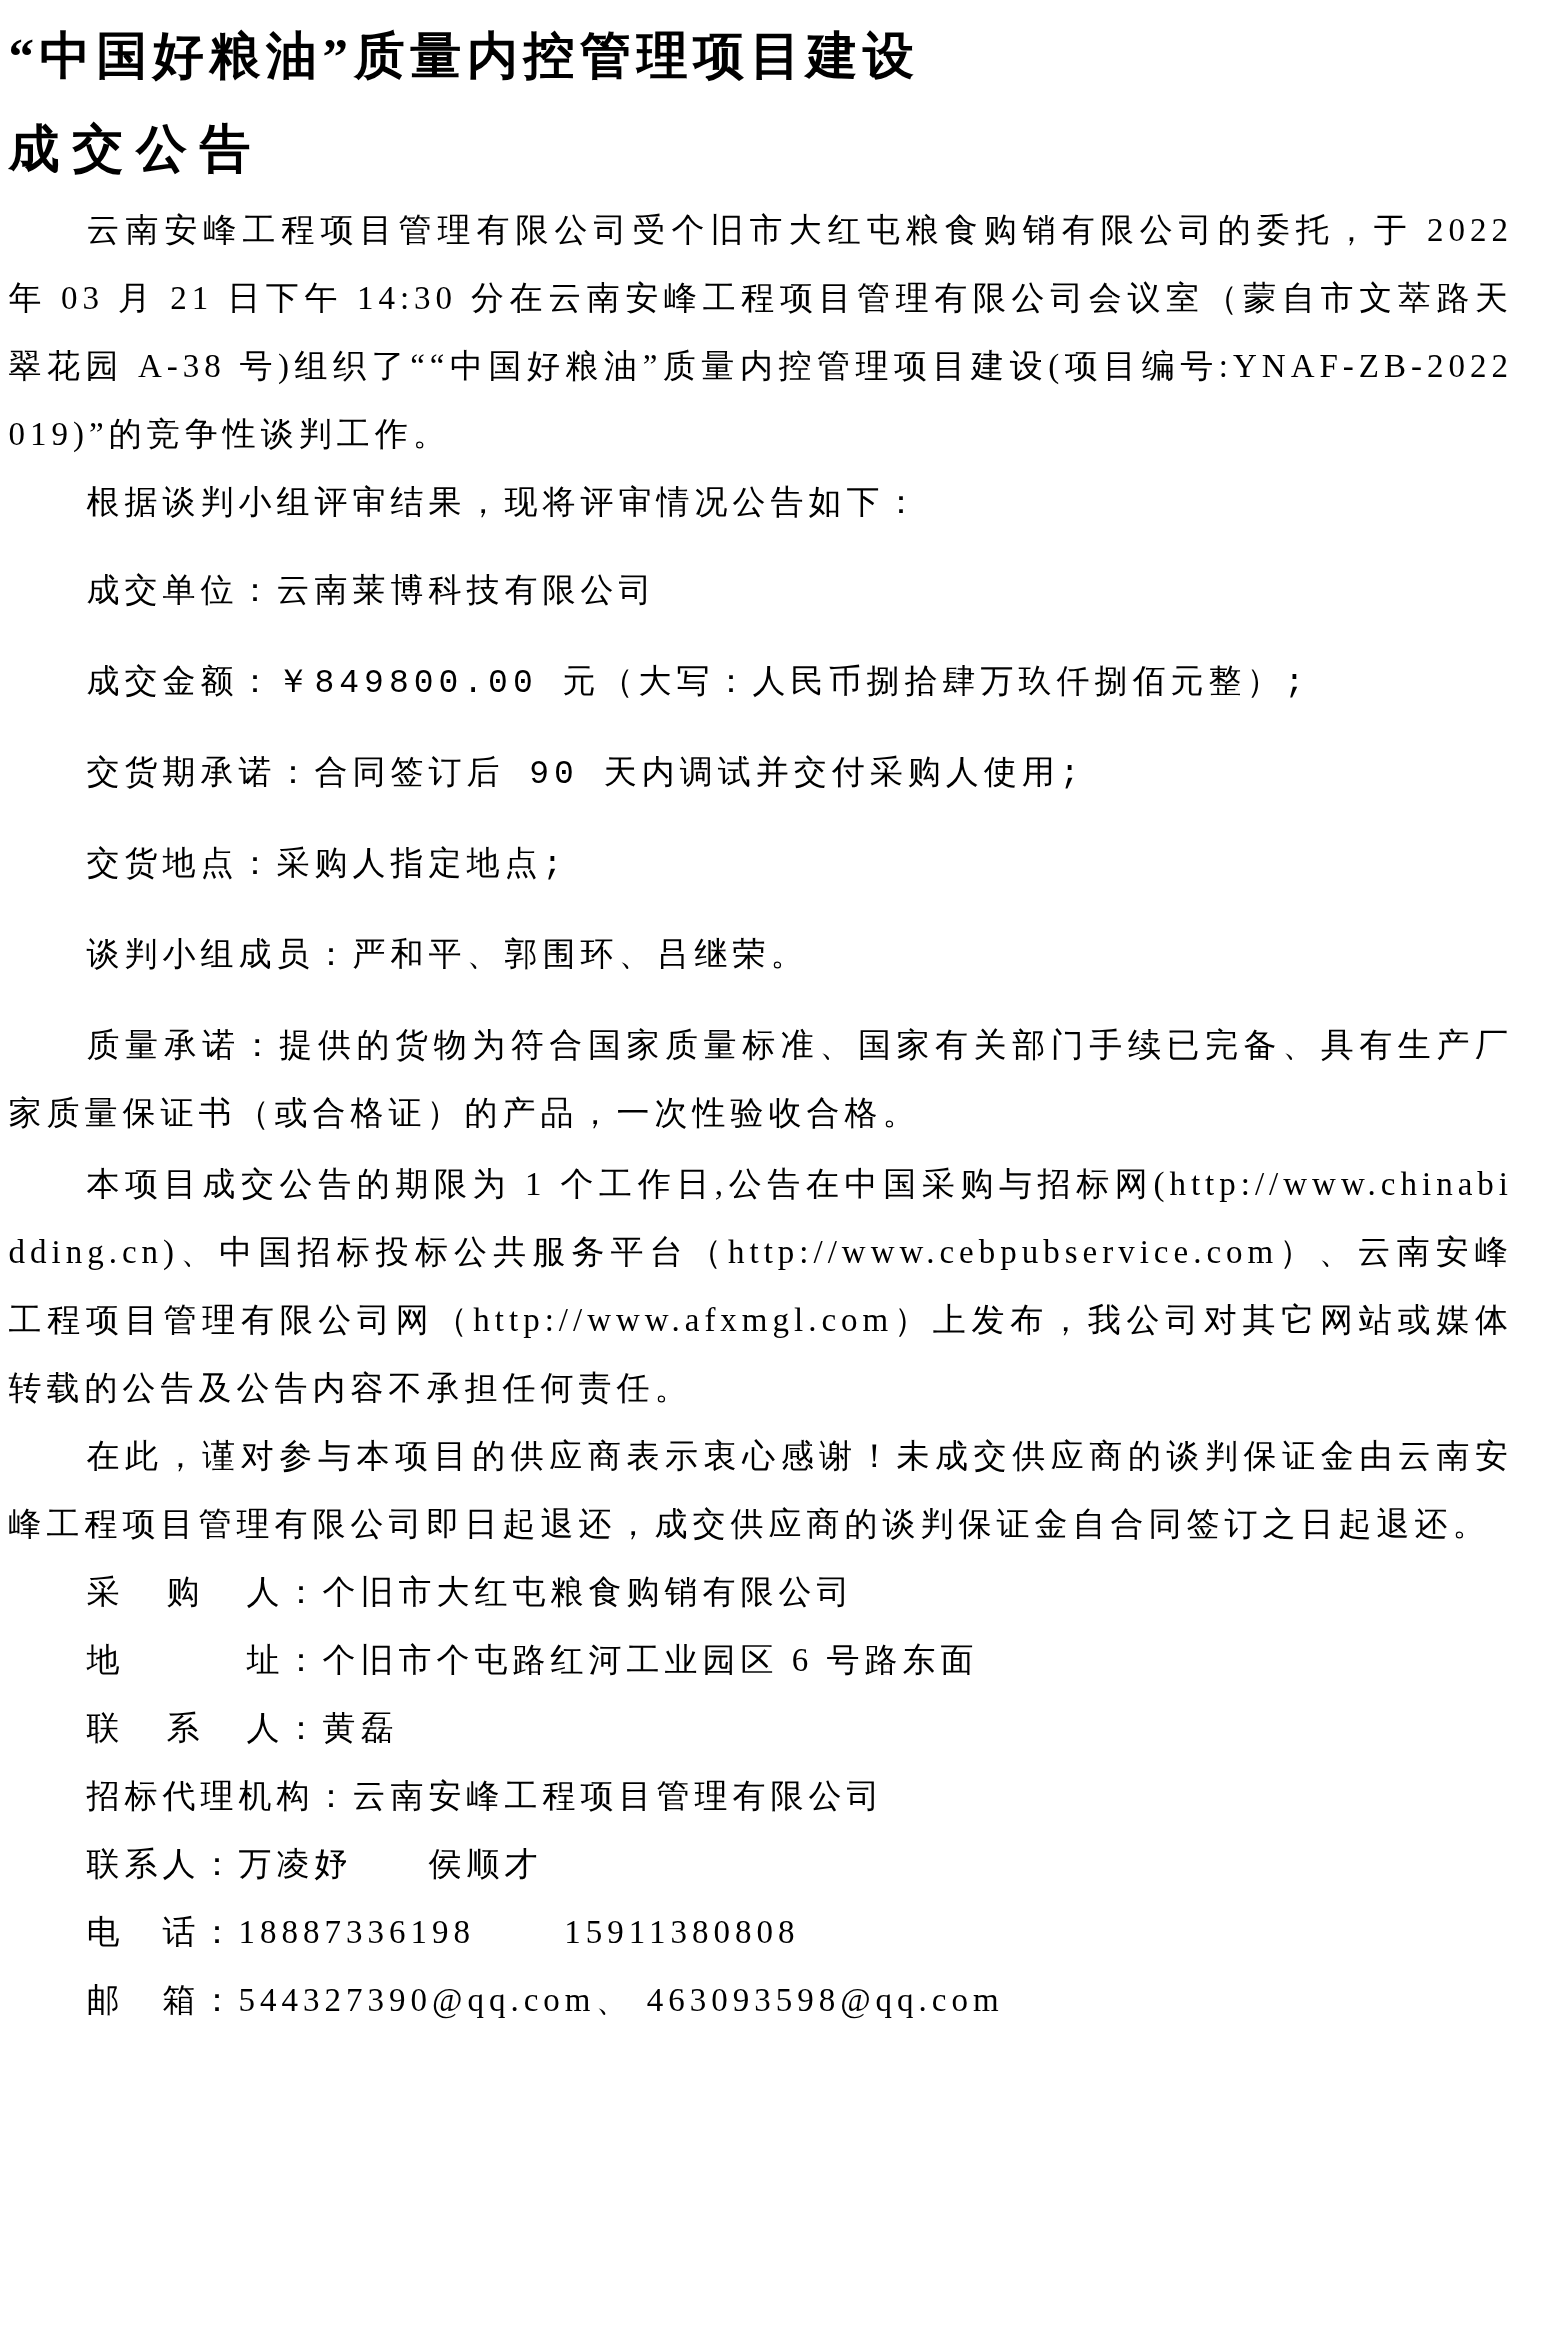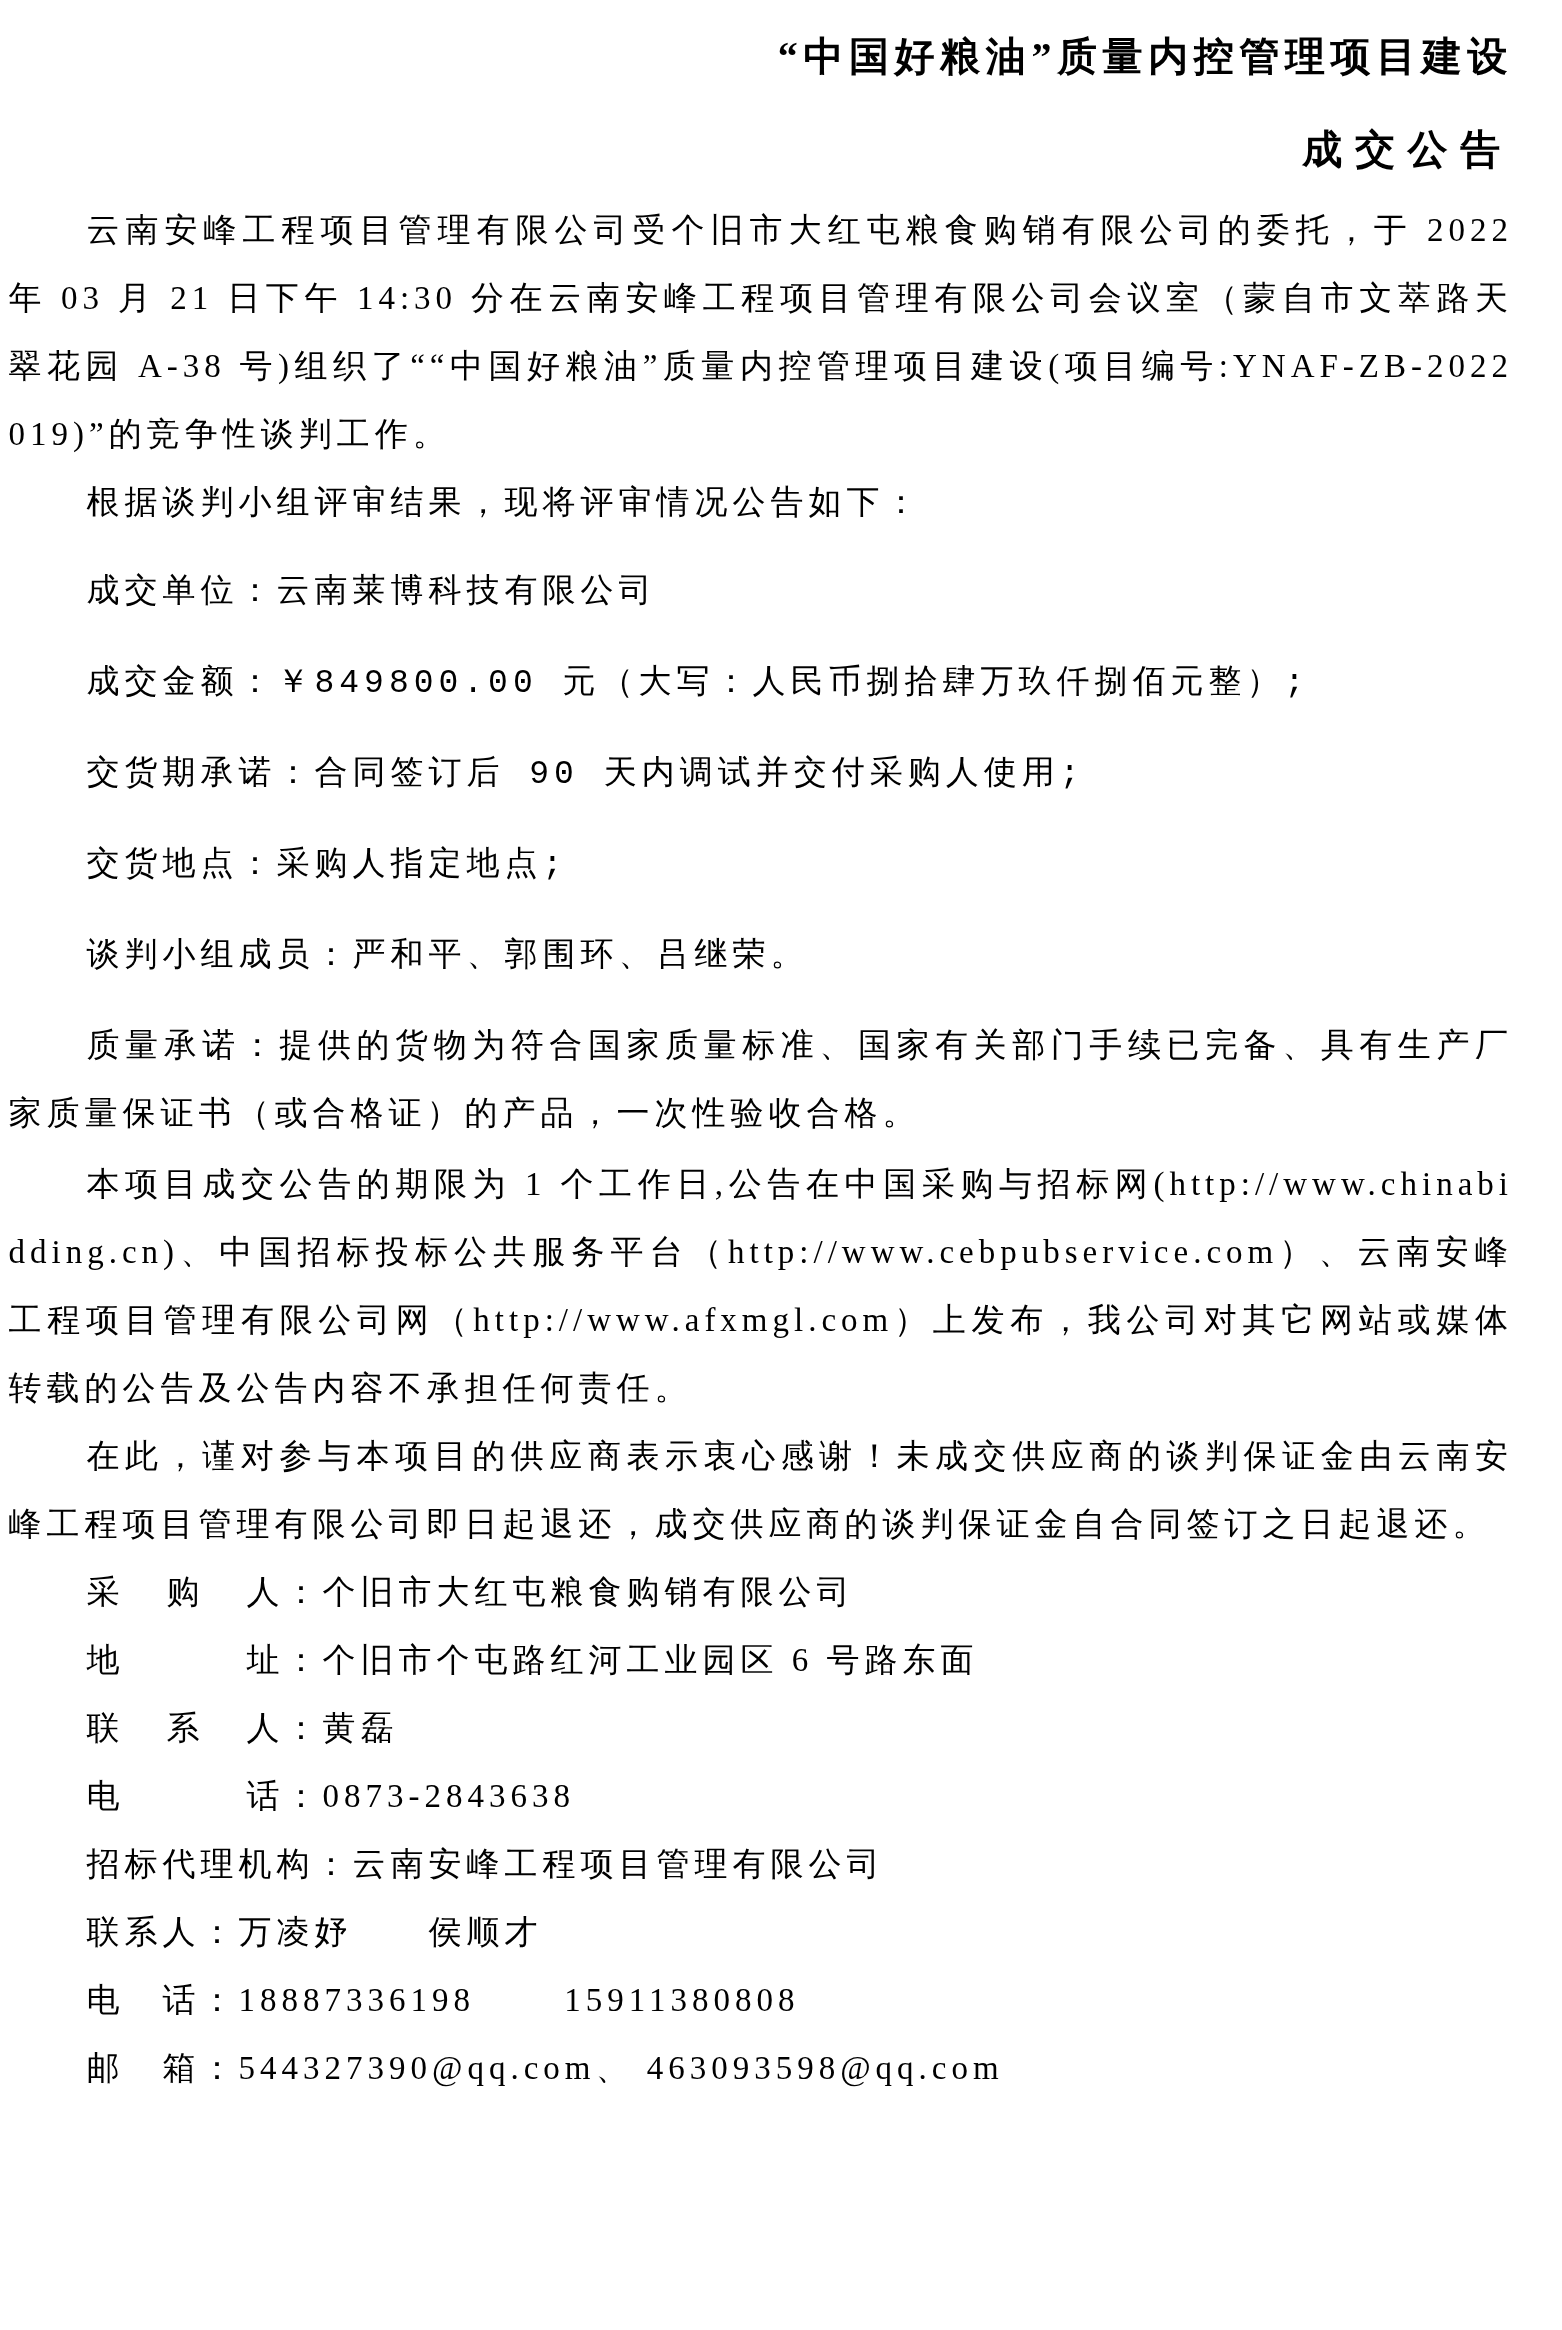--- a/index.html
+++ b/index.html
@@ -13,23 +13,23 @@
     color: #000000;
     font-family: "Liberation Serif", "DejaVu Serif", serif;
     font-size: 33px;
     letter-spacing: 5px;
   }
   .page {
     padding: 10px 49px 28px 8.5px;
   }
   .doc-title {
     margin: 0;
-    font-size: 40px;
+    font-size: 51px;
     font-weight: bold;
-    text-align: right;
+    text-align: left;
     line-height: 93px;
     letter-spacing: 5.6px;
   }
   .doc-subtitle {
     letter-spacing: 12.7px;
   }
   .para {
     margin: 0;
     line-height: 68px;
     text-align: justify;
@@ -72,21 +72,20 @@
   <p class="para">本项目成交公告的期限为 1 个工作日,公告在中国采购与招标网(http://www.chinabidding.cn)、中国招标投标公共服务平台（http://www.cebpubservice.com）、云南安峰工程项目管理有限公司网（http://www.afxmgl.com）上发布，我公司对其它网站或媒体转载的公告及公告内容不承担任何责任。</p>
 
   <p class="para">在此，谨对参与本项目的供应商表示衷心感谢！未成交供应商的谈判保证金由云南安峰工程项目管理有限公司即日起退还，成交供应商的谈判保证金自合同签订之日起退还。</p>
 
   <p class="para"><span class="label-wide">采购人</span><span>：</span><span>个旧市大红屯粮食购销有限公司</span></p>
 
   <p class="para"><span class="label-wide">地址</span><span>：</span><span>个旧市个屯路红河工业园区 6 号路东面</span></p>
 
   <p class="para"><span class="label-wide">联系人</span><span>：</span><span>黄磊</span></p>
 
-  <p class="para"><span class="label-wide">电话</span><span>：</span><span>0873-2843638</span></p>
 
   <p class="para"><span>招标代理机构</span><span>：</span><span>云南安峰工程项目管理有限公司</span></p>
 
 
   <p class="para"><span>联系人</span><span>：</span><span>万凌妤　　侯顺才</span></p>
 
   <p class="para"><span>电　话</span><span>：</span><span>18887336198　　 15911380808</span></p>
 
   <p class="para"><span>邮　箱</span><span>：</span><span>544327390@qq.com、 463093598@qq.com</span></p>
 

